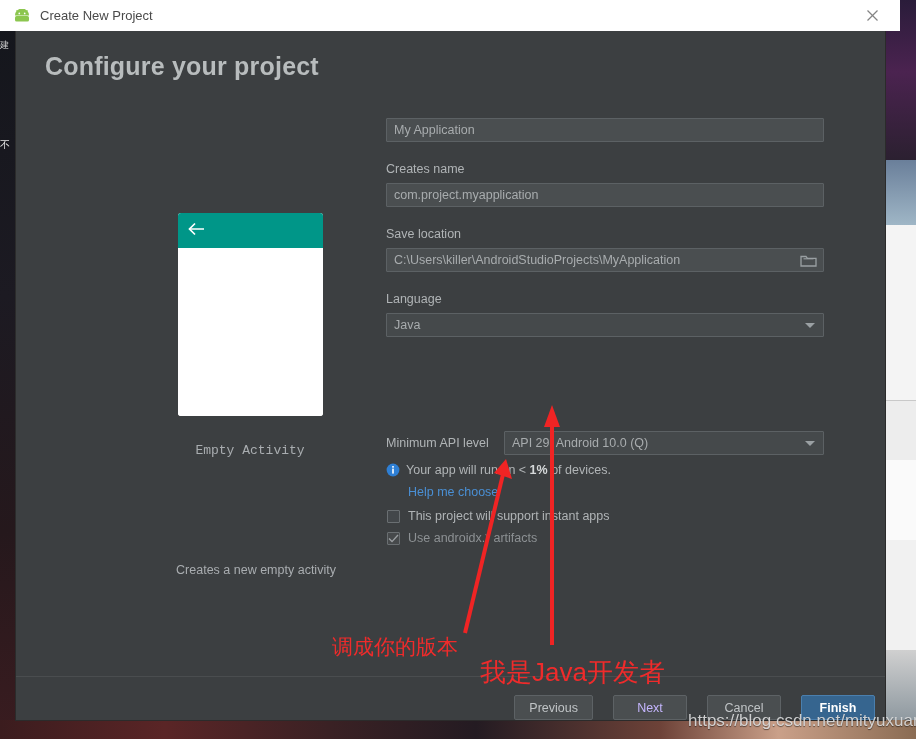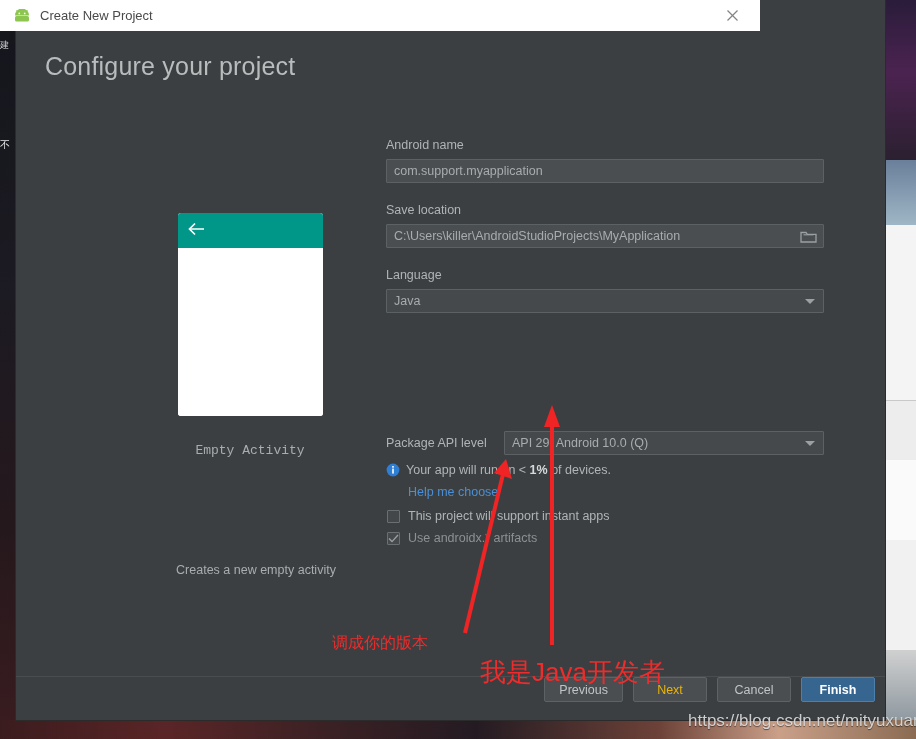--- a/index.html
+++ b/index.html
@@ -32,39 +32,39 @@
     background: linear-gradient(90deg,#3b1c1e 0%,#5a2526 18%,#3a2124 36%,#241b22 52%,#6d4238 72%,#caa089 85%,#8a6b52 100%);
   }
 
   
   #dialog {
     position: absolute; left: 16px; top: 0; width: 869px; height: 720px;
     background: #3c3f41;
     box-shadow: 0 0 0 1px #2b2b2b;
   }
   #titlebar {
-    position: absolute; left: -16px; top: 0; width: 760px; height: 31px;
+    position: absolute; left: -16px; top: 0; width: 900px; height: 31px;
     background: #ffffff;
     display: flex; align-items: center;
   }
   #android-icon { margin-left: 12px; width: 20px; height: 14px; display:block; }
   #title-text {
     margin-left: 8px; font-size: 13px; color: #4a4a4a;
     font-family: "Liberation Sans", sans-serif;
   }
   #close-btn {
     position: absolute; right: 8px; top: 0; width: 40px; height: 31px;
     display: flex; align-items: center; justify-content: center;
     cursor: pointer;
   }
   #close-btn svg { opacity: .72; }
 
   #page-heading {
     position: absolute; left: 29px; top: 52px;
-    font-size: 25px; font-weight: 400; color: #b8bcbd;
+    font-size: 25px; font-weight: 700; color: #b8bcbd;
     letter-spacing: .2px;
   }
 
   
   #preview-wrap { position: absolute; left: 146px; top: 213px; width: 176px; }
   #phone-card {
     width: 145px; height: 203px; margin: 0 auto;
     border-radius: 3px; overflow: hidden; background: #ffffff;
   }
   #phone-appbar {
@@ -151,43 +151,43 @@
     display: flex; align-items: center; justify-content: center;
   }
   .chk-box.checked { background: #46494b; }
   .chk-label { font-size: 12.5px; color: #b0b4b6; }
   .chk-label.dim { color: #8d9194; }
 
   
   #footer {
     position: absolute; left: 0; bottom: 0; width: 869px; height: 44px;
     border-top: 1px solid #4a4d4f;
-    display: flex; align-items: flex-start; justify-content: flex-end;
-    padding-right: 10px; gap: 10px;
+    display: flex; align-items: flex-end; justify-content: flex-end;
+    padding-right: 10px; gap: 20px;
   }
   .btn {
     height: 25px; min-width: 74px; padding: 0 14px;
     background: #4a4e50; border: 1px solid #5d6265; border-radius: 2px;
     color: #c0c4c6; font-size: 12.5px;
     display: flex; align-items: center; justify-content: center;
     cursor: pointer; font-family: "Liberation Sans", sans-serif;
   }
-  .btn.disabled { color: #eab308; }
+  .btn.disabled { color: #c4b5fd; }
   .btn.primary {
     background: #36658f; border-color: #4a7fae;
     color: #ffffff; font-weight: bold;
   }
 
   
   #annotations { position: absolute; inset: 0; pointer-events: none; }
   .anno-text {
     position: absolute; color: #ef2b2b;
     font-family: "Liberation Sans", sans-serif; white-space: nowrap;
   }
-  #anno-1 { left: 332px; top: 633px; font-size: 16px; }
+  #anno-1 { left: 332px; top: 633px; font-size: 21px; }
   #anno-2 { left: 480px; top: 655px; font-size: 26px; }
   #watermark {
     position: absolute; left: 688px; top: 711px;
     font-size: 17px; color: #d9dadb; opacity: .92;
     font-family: "Liberation Sans", sans-serif; white-space: nowrap;
     text-shadow: 0 1px 1px rgba(0,0,0,.55);
   }
 </style>
 </head>
 <body>
@@ -246,25 +246,28 @@
         </span>
       </div>
       <div id="phone-body"></div>
     </div>
     <div id="activity-name">Empty Activity</div>
     <div id="activity-desc">Creates a new empty activity</div>
   </div>
 
   <div id="form">
 
+    <div class="text-input">
+      <span>My Application</span>
+    </div>
     <div class="gap"></div>
 
-    <div class="field-label">Android name</div>
+    <div class="field-label">Creates name</div>
     <div class="text-input">
-      <span>com.support.myapplication</span>
+      <span>com.project.myapplication</span>
     </div>
     <div class="gap"></div>
 
     <div class="field-label">Save location</div>
     <div class="text-input">
       <span>C:\Users\killer\AndroidStudioProjects\MyApplication</span>
       <span class="folder-btn">
         <svg width="17" height="15" viewBox="0 0 17 15">
           <path d="M1 3.5h5l1.4 1.8H16V13H1z" fill="none" stroke="#9aa0a3" stroke-width="1.3"></path>
           <path d="M3.5 5.8h10" stroke="#9aa0a3" stroke-width="1.1"></path>
@@ -274,21 +277,21 @@
     <div class="gap"></div>
 
     <div class="field-label">Language</div>
     <div class="combo">
       <span>Java</span>
       <span class="caret"></span>
     </div>
   </div>
 
   <div id="api-row">
-    <span id="api-label">Package API level</span>
+    <span id="api-label">Minimum API level</span>
     <span id="api-combo">
       <span>API 29: Android 10.0 (Q)</span>
       <span class="caret"></span>
     </span>
   </div>
 
   <div id="devices-row">
     <span id="info-icon">
       <svg width="14" height="14" viewBox="0 0 14 14">
         <circle cx="7" cy="7" r="6.4" fill="#2e7fd4"></circle>

